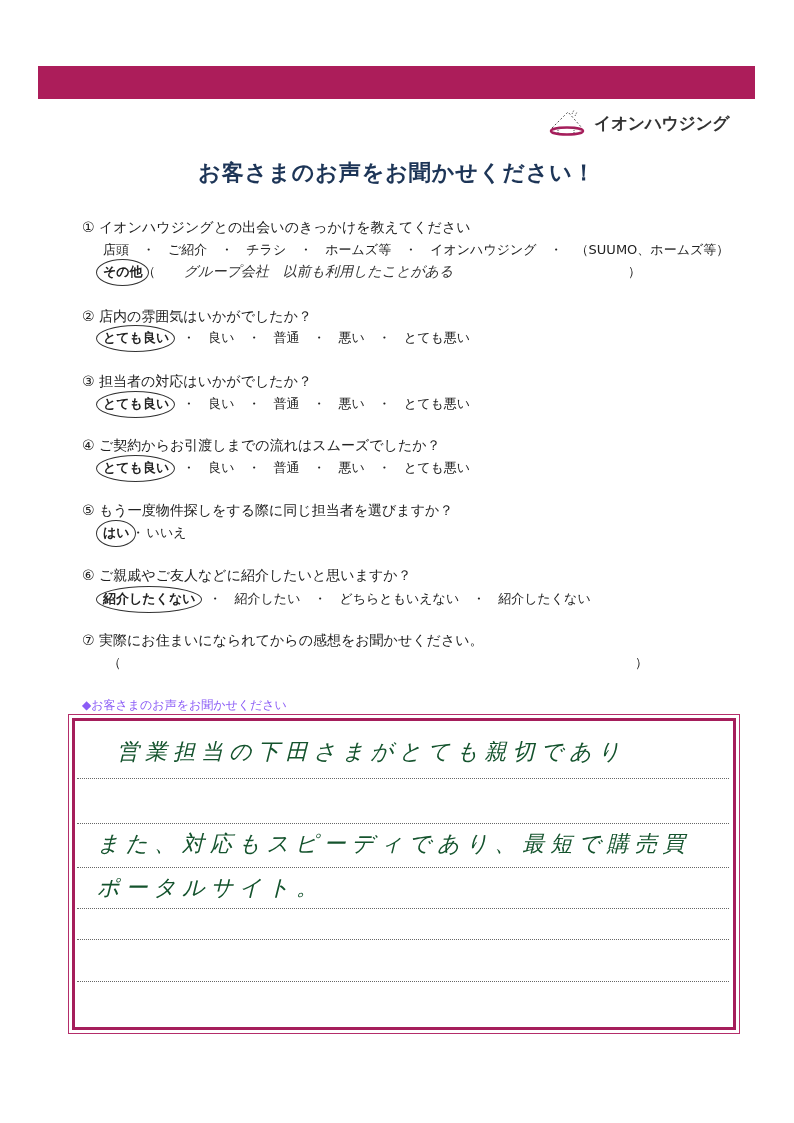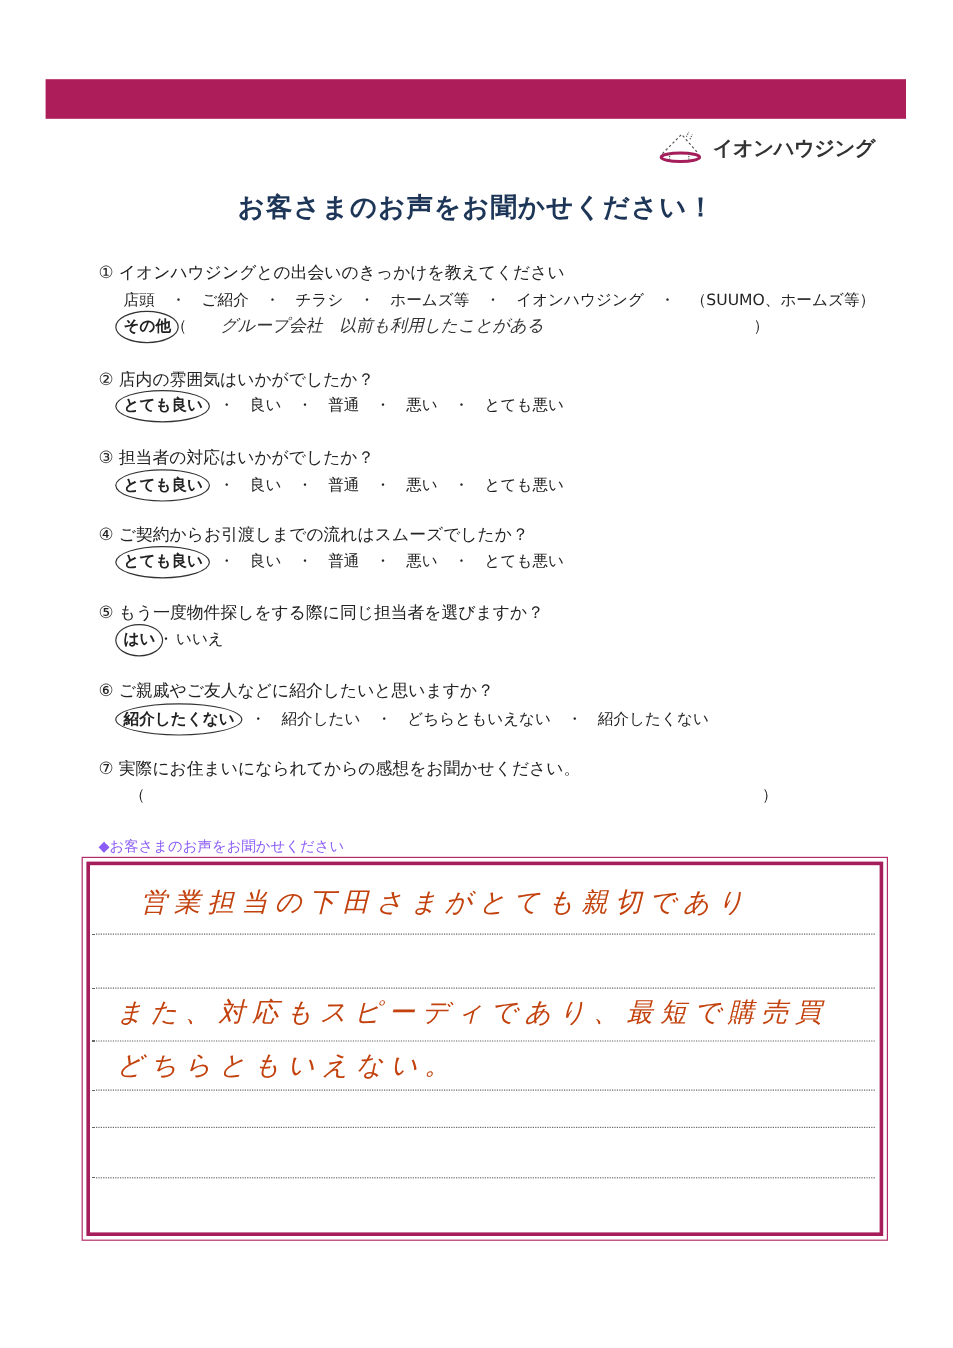--- a/index.html
+++ b/index.html
@@ -18,21 +18,21 @@
   .opts span.sep { display:inline-block; margin:0 13px; }
   .circled { position:relative;font-weight:bold; }
   .circled::after { content:""; position:absolute; left:-7px; top:-4px; right:-6px; bottom:-5px;
      border:1px solid #333; border-radius:50%; }
   .hand { font-family:"DejaVu Sans", sans-serif; font-style:italic; color:#333; font-size:14px; }
   .section-label { position:absolute; left:82px; top:697px; font-size:12px; color:#8b5cf6; }
   .box { position:absolute; left:68px; top:714px; width:670px; height:318px;
          border:1px solid #b42d6a; }
   .box-inner { position:absolute; left:3px; top:3px; right:3px; bottom:3px; border:3px solid #a51e5b; }
   .line { position:absolute; left:8px; right:10px; border-top:1px dotted #666; }
-  .hw { position:absolute; left:28px; font-size:22px; font-style:italic; color:#c2410c;
+  .hw { position:absolute; left:28px; font-size:22px; font-style:italic; color:#14532d;
         font-family:"DejaVu Serif", serif; letter-spacing:6px; white-space:nowrap; }
 </style>
 </head>
 <body>
 
 <div class="band"></div>
 
 <div class="logo">
   <svg width="40" height="30" viewBox="0 0 40 30">
     <path d="M4 20 L20 4 L34 20" fill="none" stroke="#555" stroke-width="1" stroke-dasharray="2,2"></path>
@@ -109,19 +109,19 @@
 </div>
 
 <div class="section-label">◆お客さまのお声をお聞かせください</div>
 <div class="box">
   <div class="box-inner"></div>
   <div class="hw" style="top:22px; left:48px">営業担当の下田さまがとても親切であり</div>
   <div class="line" style="top:63px"></div>
   <div class="line" style="top:108px"></div>
   <div class="hw" style="top:114px">また、対応もスピーディであり、最短で購売買</div>
   <div class="line" style="top:152px"></div>
-  <div class="hw" style="top:158px">どちらともいえない。</div>
+  <div class="hw" style="top:158px">ポータルサイト。</div>
   <div class="line" style="top:193px"></div>
   <div class="hw" style="top:200px"></div>
   <div class="line" style="top:224px"></div>
   <div class="hw" style="top:232px"></div>
   <div class="line" style="top:266px"></div>
 </div>
 
 </body></html>

